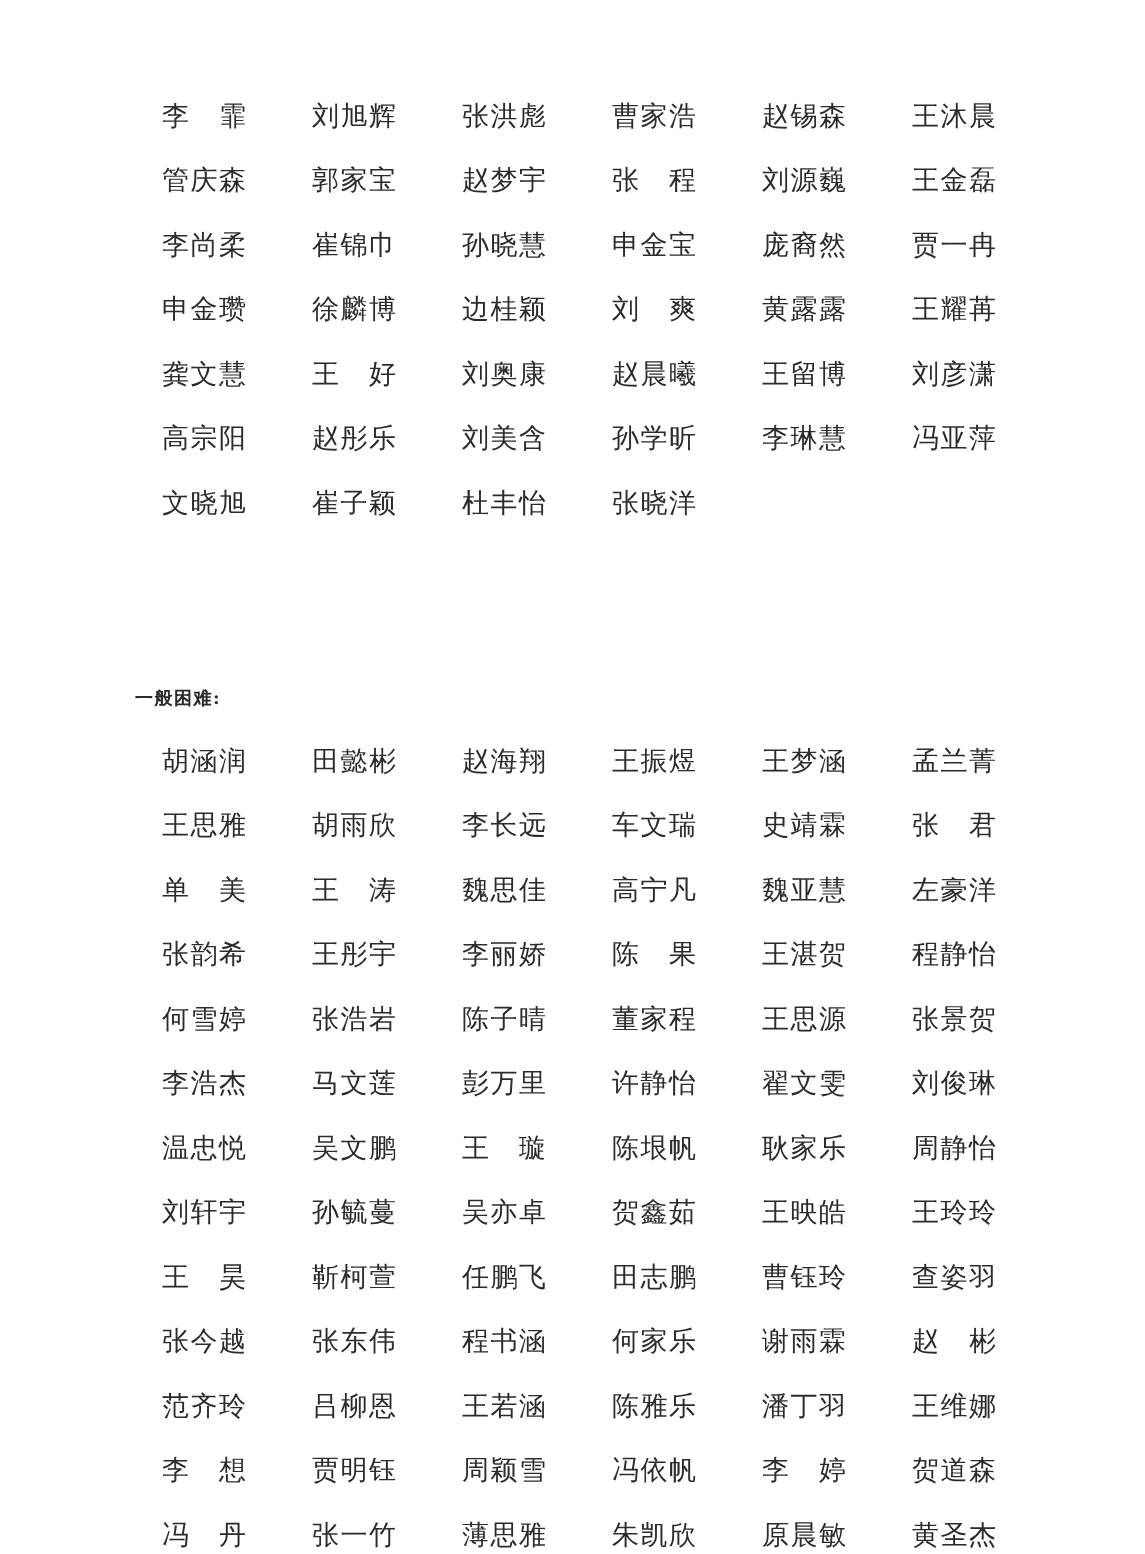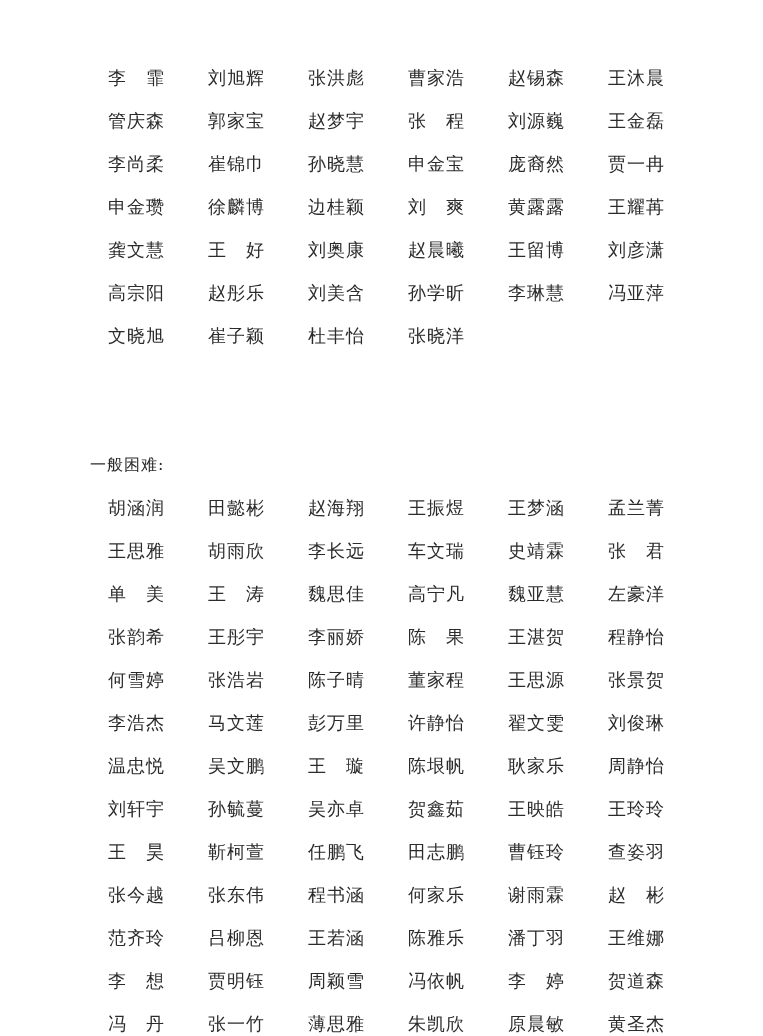--- a/index.html
+++ b/index.html
@@ -34,22 +34,22 @@
       line-height: 28px;
       height: 28px;
       white-space: pre;
       letter-spacing: 1px;
       color: #2b2b2b;
     }
     .section-heading {
       position: absolute;
       left: 90px;
       top: 450px;
-      font-size: 16px;
-      font-weight: normal;
+      font-size: 12px;
+      font-weight: bold;
       line-height: 30px;
       color: #2a2a2a;
       letter-spacing: 1px;
     }
   </style>
 </head>
 <body>
 
 <div class="page">
 

